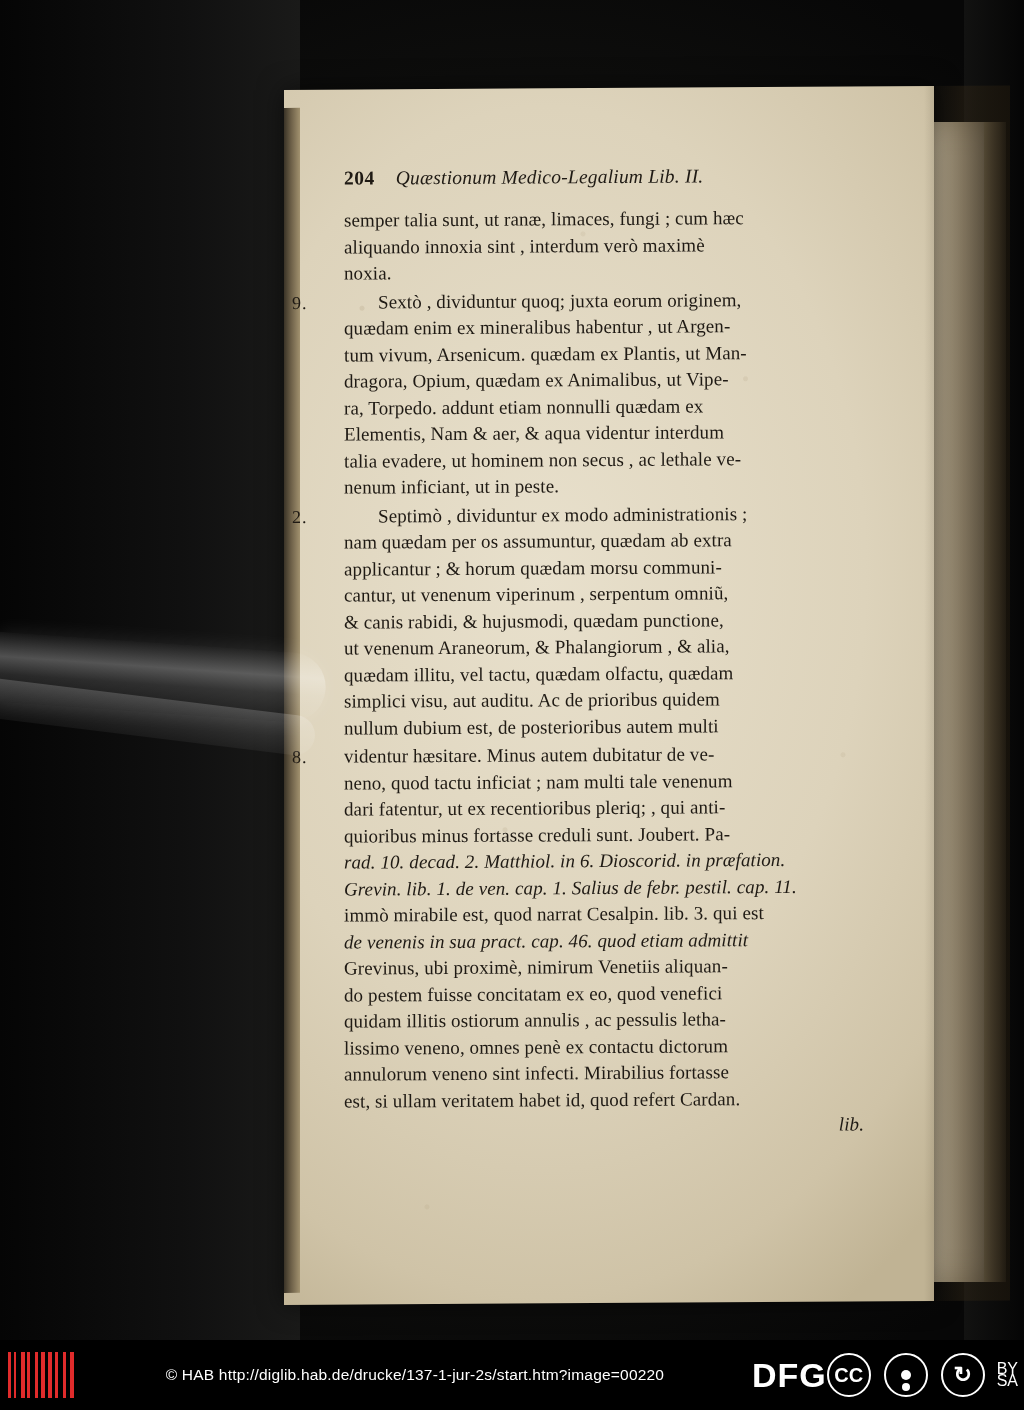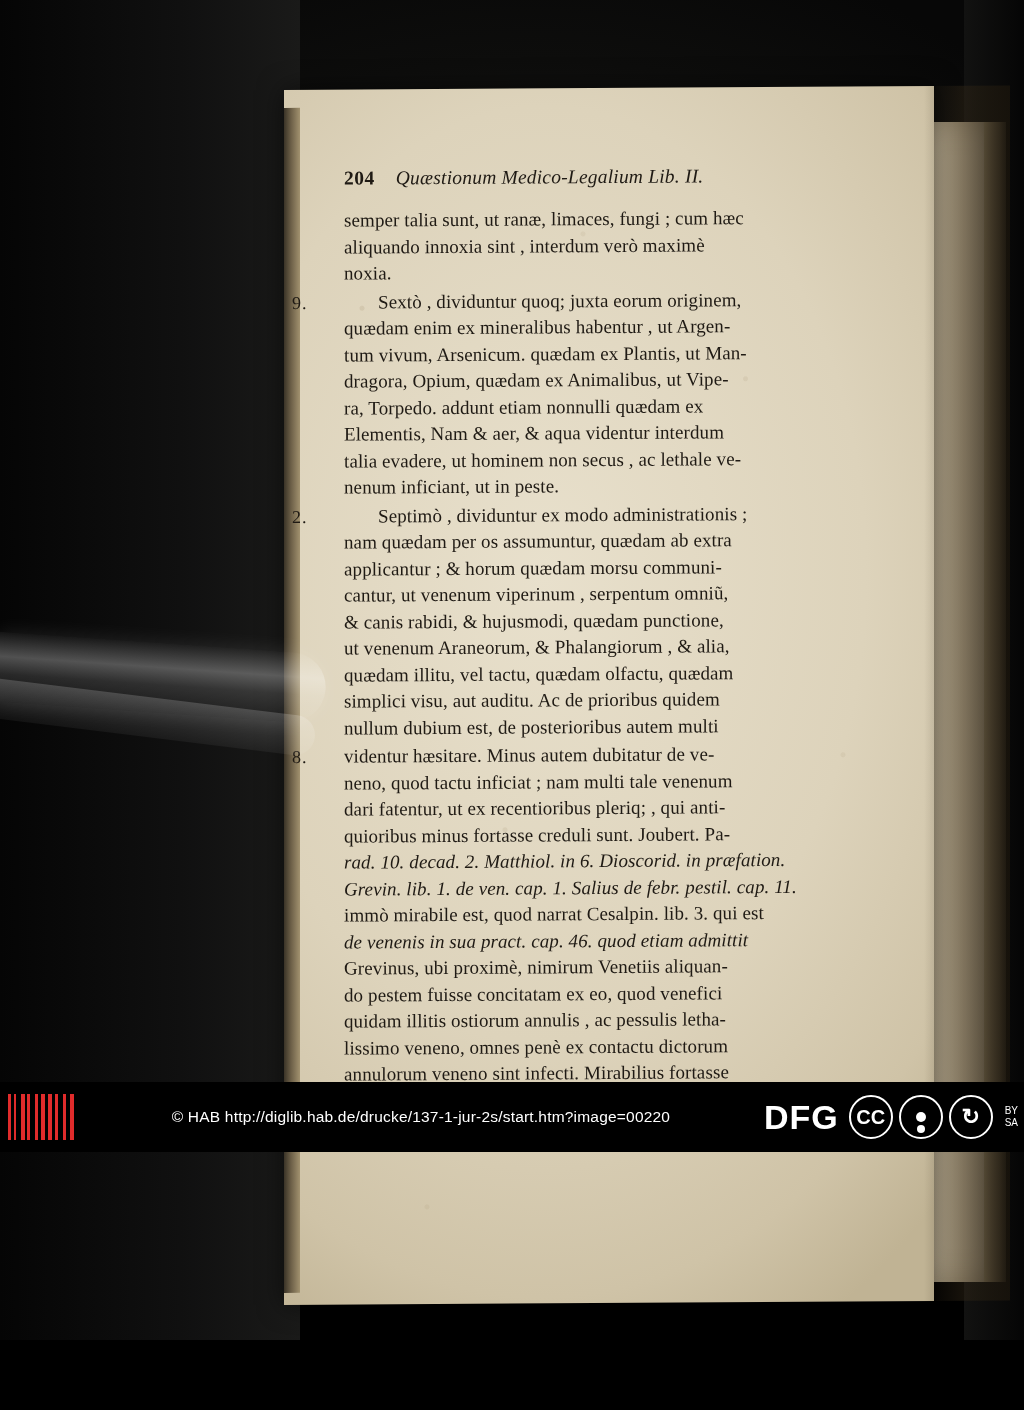--- a/index.html
+++ b/index.html
@@ -9,21 +9,21 @@
   }
   body {
     width: 1024px;
     height: 1410px;
     overflow: hidden;
     font-family: "Liberation Serif", serif;
   }
   #scan {
     position: relative;
     width: 1024px;
-    height: 1152px;
+    height: 1410px;
     background: #eab308;
   }
   
   .bg-vignette {
     position: absolute;
     inset: 0;
     background:
       radial-gradient(ellipse 70% 55% at 52% 48%, #2b2927 0%, #1a1918 45%, #0d0d0c 78%, #070707 100%);
   }
   .bg-left-shadow {
@@ -210,27 +210,26 @@
     font-family: "Liberation Sans", sans-serif;
     font-size: 15.5px;
     letter-spacing: 0.2px;
   }
   .dfg {
     color: #ffffff;
     font-family: "Liberation Sans", sans-serif;
     font-weight: 700;
     font-size: 34px;
     letter-spacing: 1px;
-    margin-right: 10px;
     flex: 0 0 auto;
   }
   .cc-group {
     display: flex;
     align-items: center;
-    gap: 6px;
+    gap: 13px;
     margin-right: 12px;
     flex: 0 0 auto;
   }
   .cc-badge {
     width: 40px; height: 40px;
     border-radius: 50%;
     border: 2.5px solid #fff;
     color: #fff;
     display: flex;
     align-items: center;
@@ -245,21 +244,21 @@
     border-radius: 50%;
     background: #fff;
     box-shadow: 0 12px 0 -1px #fff;
   }
   .cc-badge.share {
     font-size: 22px;
   }
   .cc-text {
     color: #fff;
     font-family: "Liberation Sans", sans-serif;
-    font-size: 10px;
+    font-size: 16px;
     line-height: 12px;
     text-align: right;
     margin-right: 6px;
   }
 </style>
 </head>
 <body>
 
 <div id="scan">
   <div class="bg-vignette"></div>

